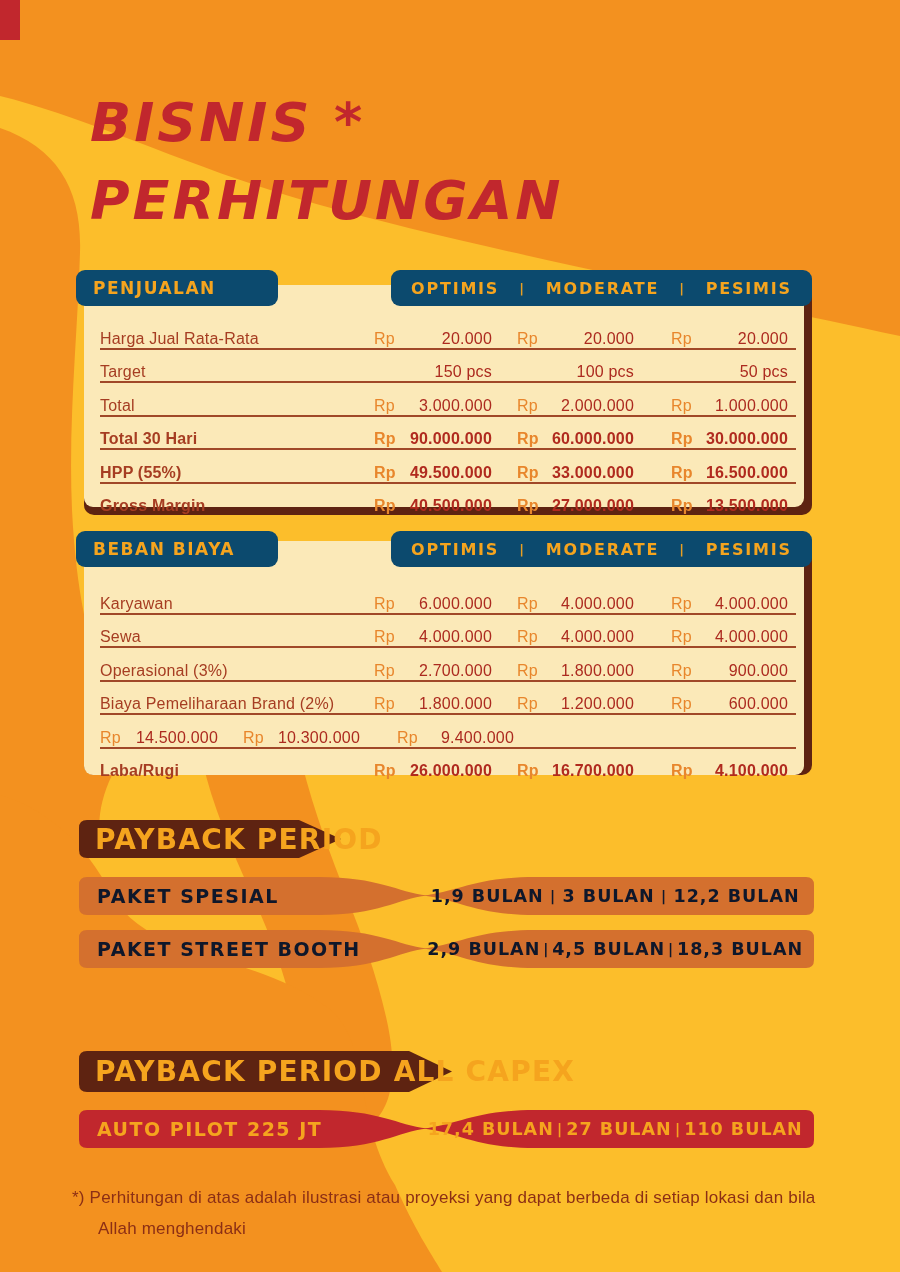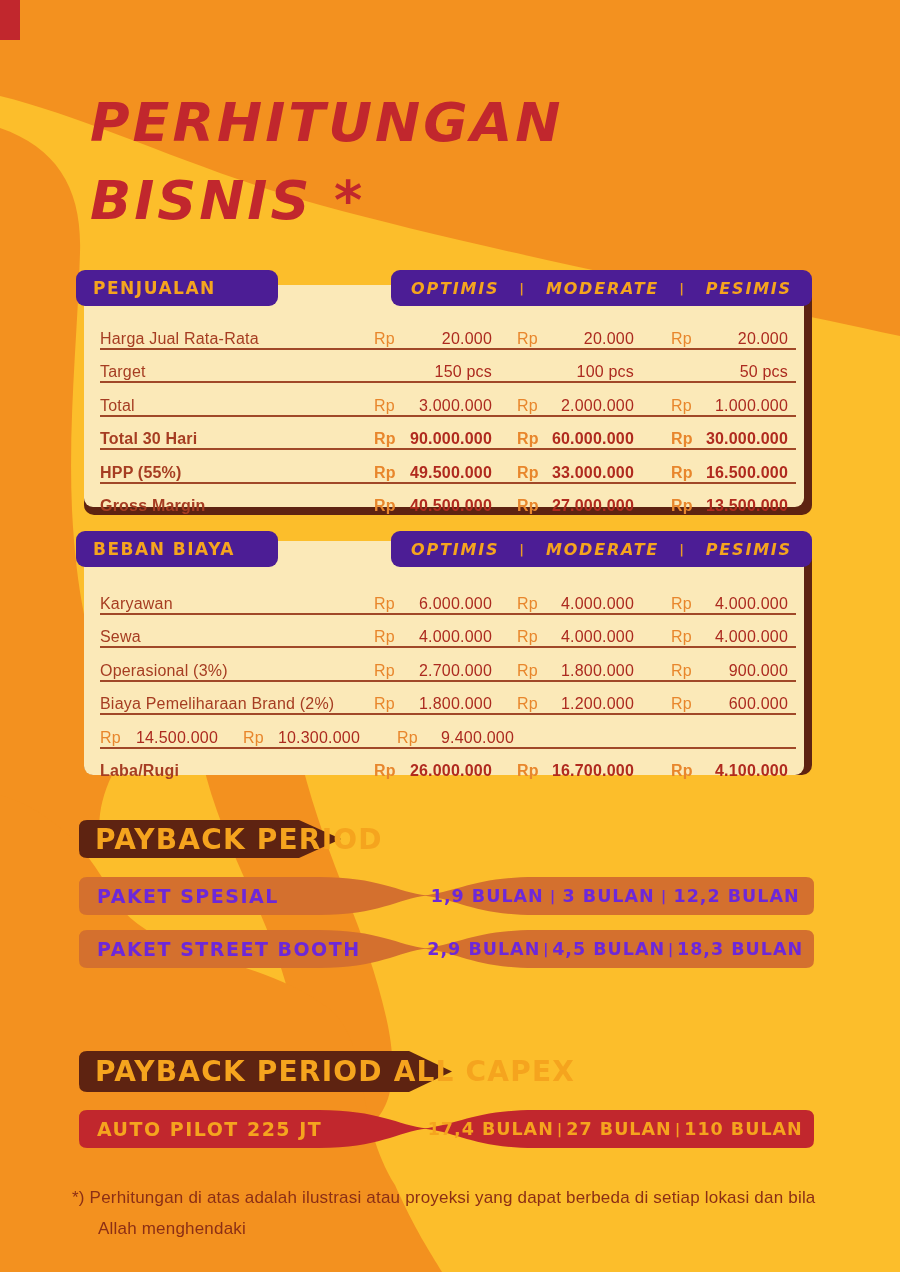--- a/index.html
+++ b/index.html
@@ -15,25 +15,25 @@
   
   .tblock{position:absolute;left:76px;width:736px;z-index:1;}
   #t1{top:270px;height:237px;}
   #t2{top:531px;height:244px;}
   .tshadow{position:absolute;left:8px;top:16px;width:728px;border-radius:10px;background:#5E2311;}
   #t1 .tshadow{height:229px;}
   #t2 .tshadow{height:228px;}
   .tbody{position:absolute;left:8px;width:720px;border-radius:9px;background:#FBE9B8;}
   #t1 .tbody{top:15px;height:222px;}
   #t2 .tbody{top:10px;height:234px;}
-  .hbox{position:absolute;top:0;height:36px;background:#4c1d95;border-radius:9px;
+  .hbox{position:absolute;top:0;height:36px;background:#0c4a6e;border-radius:9px;
         display:flex;align-items:center;color:#F5A41E;
         font-family:"DejaVu Sans",sans-serif;font-weight:bold;}
   .hleft{left:0;width:202px;font-size:17px;letter-spacing:1.5px;padding-left:17px;box-sizing:border-box;}
-  .hright{left:315px;width:421px;font-size:16px;letter-spacing:1.8px;justify-content:space-evenly;font-style:italic;}
+  .hright{left:315px;width:421px;font-size:16px;letter-spacing:1.8px;justify-content:space-evenly;}
   .hsep{font-size:13px;opacity:.95;}
   .rows{position:absolute;left:24px;right:16px;}
   #t1 .rows{top:46px;}
   #t2 .rows{top:50px;}
   .trow{display:flex;align-items:flex-end;height:31.5px;border-bottom:2px solid #A04828;
         font-size:16px;letter-spacing:.2px;}
   .trow.last{border-bottom:none;}
   .lab{flex:1;color:#A63D22;}
   .grp{display:flex;justify-content:space-between;align-items:baseline;box-sizing:border-box;}
   .g1{width:118px;}
@@ -50,21 +50,21 @@
         color:#F5A41E;font-family:"DejaVu Sans",sans-serif;font-weight:bold;
         font-size:28px;letter-spacing:1.2px;white-space:nowrap;}
   .pbar{position:absolute;left:79px;width:735px;height:38px;z-index:1;}
   .pbar .blab{position:absolute;left:18px;top:0;bottom:0;display:flex;align-items:center;
         font-family:"DejaVu Sans",sans-serif;font-weight:bold;font-size:19px;
         letter-spacing:1.5px;white-space:nowrap;}
   .pbar .vals{position:absolute;left:47%;right:8px;top:0;bottom:0;display:flex;
         align-items:center;justify-content:space-evenly;
         font-family:"DejaVu Sans",sans-serif;font-weight:bold;font-size:17.5px;
         letter-spacing:1px;white-space:nowrap;}
-  .white-t{color:#6d28d9;}
+  .white-t{color:#0f172a;}
   .accent-t{color:#F5A41E;}
   .vsep{font-size:14px;}
 
   
   #foot{left:72px;top:1182px;width:760px;color:#8C2F15;font-size:17px;
         line-height:31px;letter-spacing:.2px;}
   #foot .l2{padding-left:26px;}
 </style>
 </head>
 <body>
@@ -74,22 +74,22 @@
   <svg id="bg" width="900" height="1272" viewBox="0 0 900 1272">
     <rect width="900" height="1272" fill="#FCBE2B"></rect>
     <path d="M0,96 C90,118 200,172 320,205 C470,246 650,282 900,336 L900,0 L0,0 Z" fill="#F3911F"></path>
     <path d="M0,128 C58,148 82,190 80,252 C78,330 68,420 72,510 C76,590 88,648 108,690 C126,722 122,752 112,775 C100,800 96,825 102,850 L0,850 Z" fill="#F3911F"></path>
     <path d="M200,748 L298,748 C326,866 368,928 388,1026 C398,1078 390,1104 376,1120 L300,1120 C310,1042 282,960 252,895 C228,842 208,795 200,748 Z" fill="#F3911F"></path>
     <path d="M0,795 C45,808 85,842 112,895 C150,962 255,952 328,1008 C372,1042 352,1115 395,1185 C415,1230 430,1252 442,1272 L0,1272 Z" fill="#F3911F"></path>
     <rect x="0" y="0" width="20" height="40" fill="#C1272D"></rect>
   </svg>
 
   <div id="title" class="layer">
+    <div>BISNIS *</div>
     <div>PERHITUNGAN</div>
-    <div>BISNIS *</div>
   </div>
 
   <div class="tblock" id="t1">
     <div class="tshadow"></div>
     <div class="tbody"></div>
     <div class="hbox hleft">
       <span>PENJUALAN</span>
     </div>
     <div class="hbox hright">
       <span>OPTIMIS</span>

